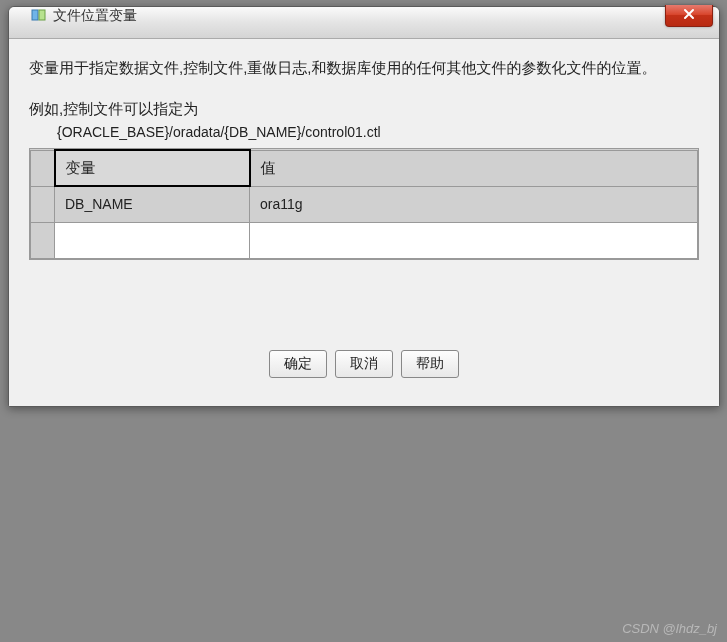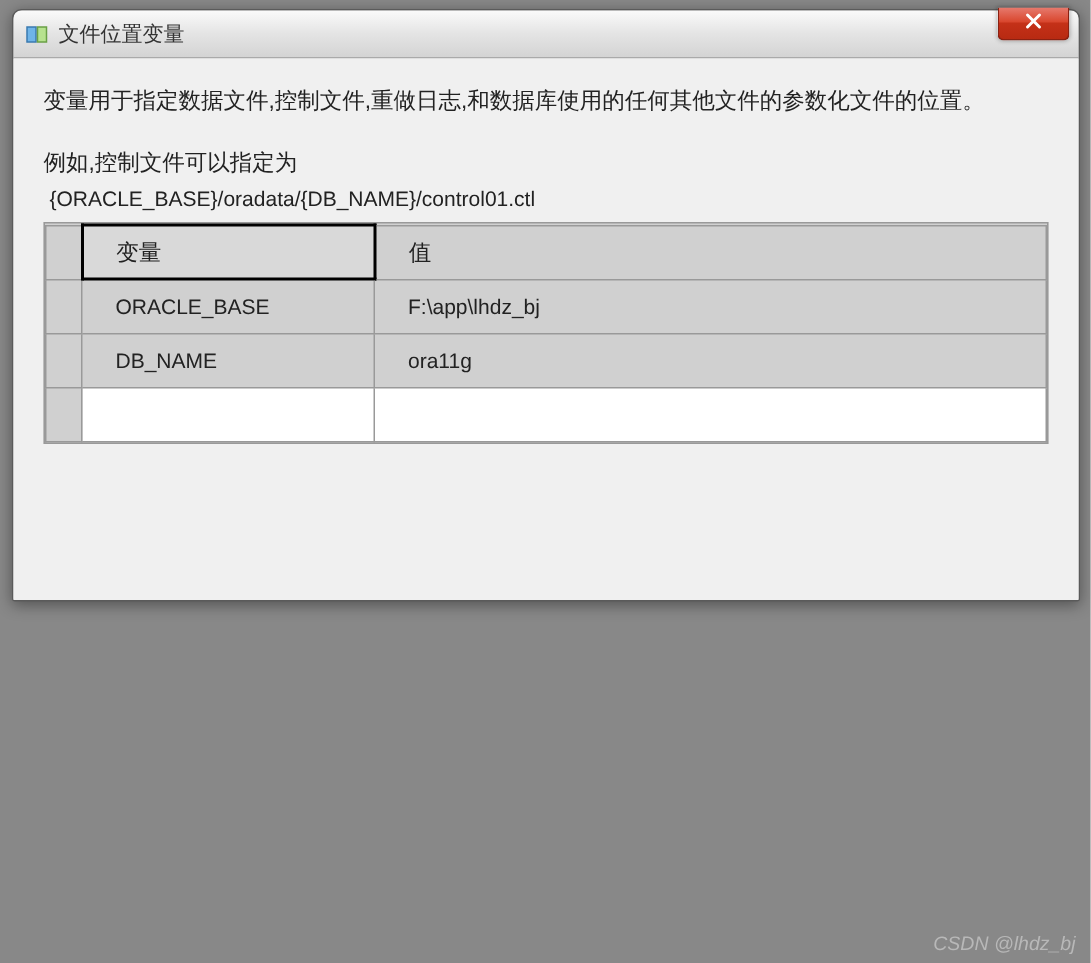--- a/index.html
+++ b/index.html
@@ -20,22 +20,23 @@
       border: 1px solid #5a5a5a;
       border-radius: 6px 6px 2px 2px;
       box-shadow: 0 2px 10px rgba(0,0,0,0.4);
     }
     .titlebar {
       height: 32px;
       background: linear-gradient(to bottom, #fafafa 0%, #e4e4e4 50%, #d4d4d4 100%);
       border-bottom: 1px solid #aaa;
       border-radius: 6px 6px 0 0;
       display: flex;
-      align-items: center;
+      align-items: flex-start;
       position: relative;
+      padding-left: 14px;
     }
     .title-icon {
       width: 16px;
       height: 16px;
       margin-left: 8px;
       margin-right: 6px;
       display: inline-flex;
     }
     .title-text {
       font-size: 14px;
@@ -76,37 +77,37 @@
     }
     .desc2 {
       font-size: 15px;
       color: #222;
       line-height: 1.5;
       margin-bottom: 4px;
     }
     .example-path {
       font-size: 14px;
       color: #222;
-      margin-left: 4px;
+      margin-left: 28px;
       margin-bottom: 8px;
       font-family: Arial, sans-serif;
     }
     .table-wrap {
       border: 1px solid #999;
       background: #d0d0d0;
       margin-bottom: 90px;
     }
     table {
       width: 100%;
       border-collapse: collapse;
       font-size: 14px;
     }
     th, td {
       border: 1px solid #999;
-      padding: 7px 22px;
+      padding: 7px 10px;
       text-align: left;
       background: #d0d0d0;
       color: #222;
       font-family: Arial, sans-serif;
       height: 36px;
     }
     th {
       background: #d0d0d0;
       font-weight: normal;
       font-size: 15px;
@@ -185,33 +186,33 @@
     <div class="table-wrap">
       <table>
         <tbody>
             <tr>
           <td class="rowhead"></td>
           <th class="sel">变量</th>
           <th class="col2">值</th>
         </tr>
         <tr>
           <td class="rowhead"></td>
-          <td class="var">ORACLE_BASE</td>
-          <td class="val">F:\app\lhdz_bj</td>
-        </tr>
-        <tr>
-          <td class="rowhead"></td>
           <td class="var">DB_NAME</td>
           <td class="val">ora11g</td>
         </tr>
         <tr class="empty">
           <td class="rowhead"></td>
           <td class="var"></td>
           <td class="val"></td>
         </tr>
       </tbody>
         </table>
     </div>
 
+    <div class="buttons">
+      <button class="btn">确定</button>
+      <button class="btn">取消</button>
+      <button class="btn">帮助</button>
+    </div>
   </div>
 </div>
 
 <div class="watermark">CSDN @lhdz_bj</div>
 
 </body></html>

